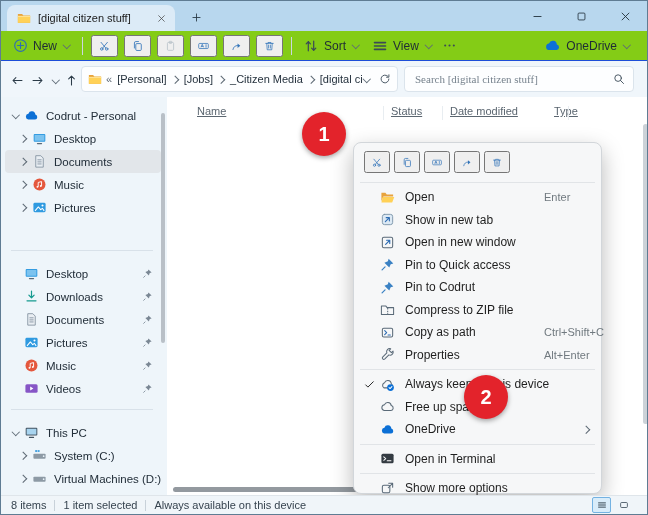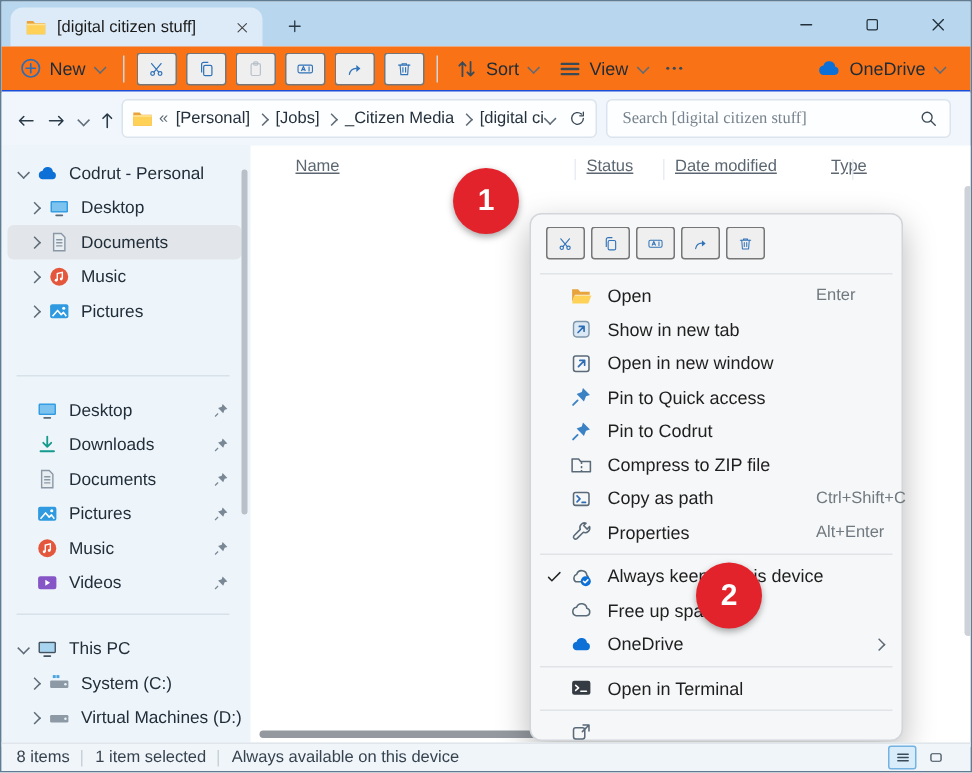--- a/index.html
+++ b/index.html
@@ -13,21 +13,21 @@
   .tab .ic{width:14px;height:14px;}
   .tab-label{font-size:11px;color:#1b1b1b;margin-left:7px;flex:1;white-space:nowrap;overflow:hidden;}
   .tab-close{width:16px;height:16px;display:flex;align-items:center;justify-content:center;color:#444;}
   .tab-close svg{width:9px;height:9px;}
   .newtab{position:absolute;left:186px;top:7px;width:18px;height:18px;display:flex;align-items:center;justify-content:center;color:#2b3b48;}
   .newtab svg{width:11px;height:11px;}
   .win-controls{position:absolute;right:0;top:0;height:30px;display:flex;}
   .wc{width:44px;height:30px;display:flex;align-items:center;justify-content:center;color:#22303b;}
   .wc svg{width:11px;height:11px;}
   
-  .toolbar{position:absolute;left:0;top:30px;width:100%;height:29px;background:#f97316;border-bottom:2px solid #1d4ed8;display:flex;align-items:center;}
+  .toolbar{position:absolute;left:0;top:30px;width:100%;height:29px;background:#84cc16;border-bottom:2px solid #1d4ed8;display:flex;align-items:center;}
   .tb-btn{display:flex;align-items:center;gap:5px;font-size:12px;color:#1f2b36;padding:0 6px;height:24px;}
   .tb-new{margin-left:6px;color:#1f2b36;}
   .tb-new .ic{width:15px;height:15px;color:#2e6db4;}
   .tb-sep{width:1px;height:18px;background:#ccd6df;margin:0 5px;}
   .tb-icons{display:flex;align-items:center;}
   .tb-ic-btn{width:27px;height:22px;display:flex;align-items:center;justify-content:center;color:#3173b8;margin:0 3px;}
   .tb-ic-btn.disabled{color:#b9c2ca;}
   .tb-ic-btn svg{width:16px;height:16px;}
   .tb-right{position:absolute;right:10px;display:flex;align-items:center;gap:5px;font-size:12px;color:#1f2b36;}
   .tb-right .ic{width:17px;height:17px;}
@@ -856,20 +856,21 @@
         <div class="menu-sep"></div>
 
         <div class="mi">
 
           <span class="mi-check"></span>
           <span class="mi-ic">
             <svg>
               <use href="#i-more" xlink:href="#i-more"></use>
             </svg>
           </span>
+          <span class="mi-label">Show more options</span>
 
         </div>
 
       </div>
   </div>
 
   <div class="badge badge-1">1</div>
   <div class="badge badge-2">2</div>
 
   <div class="statusbar">

